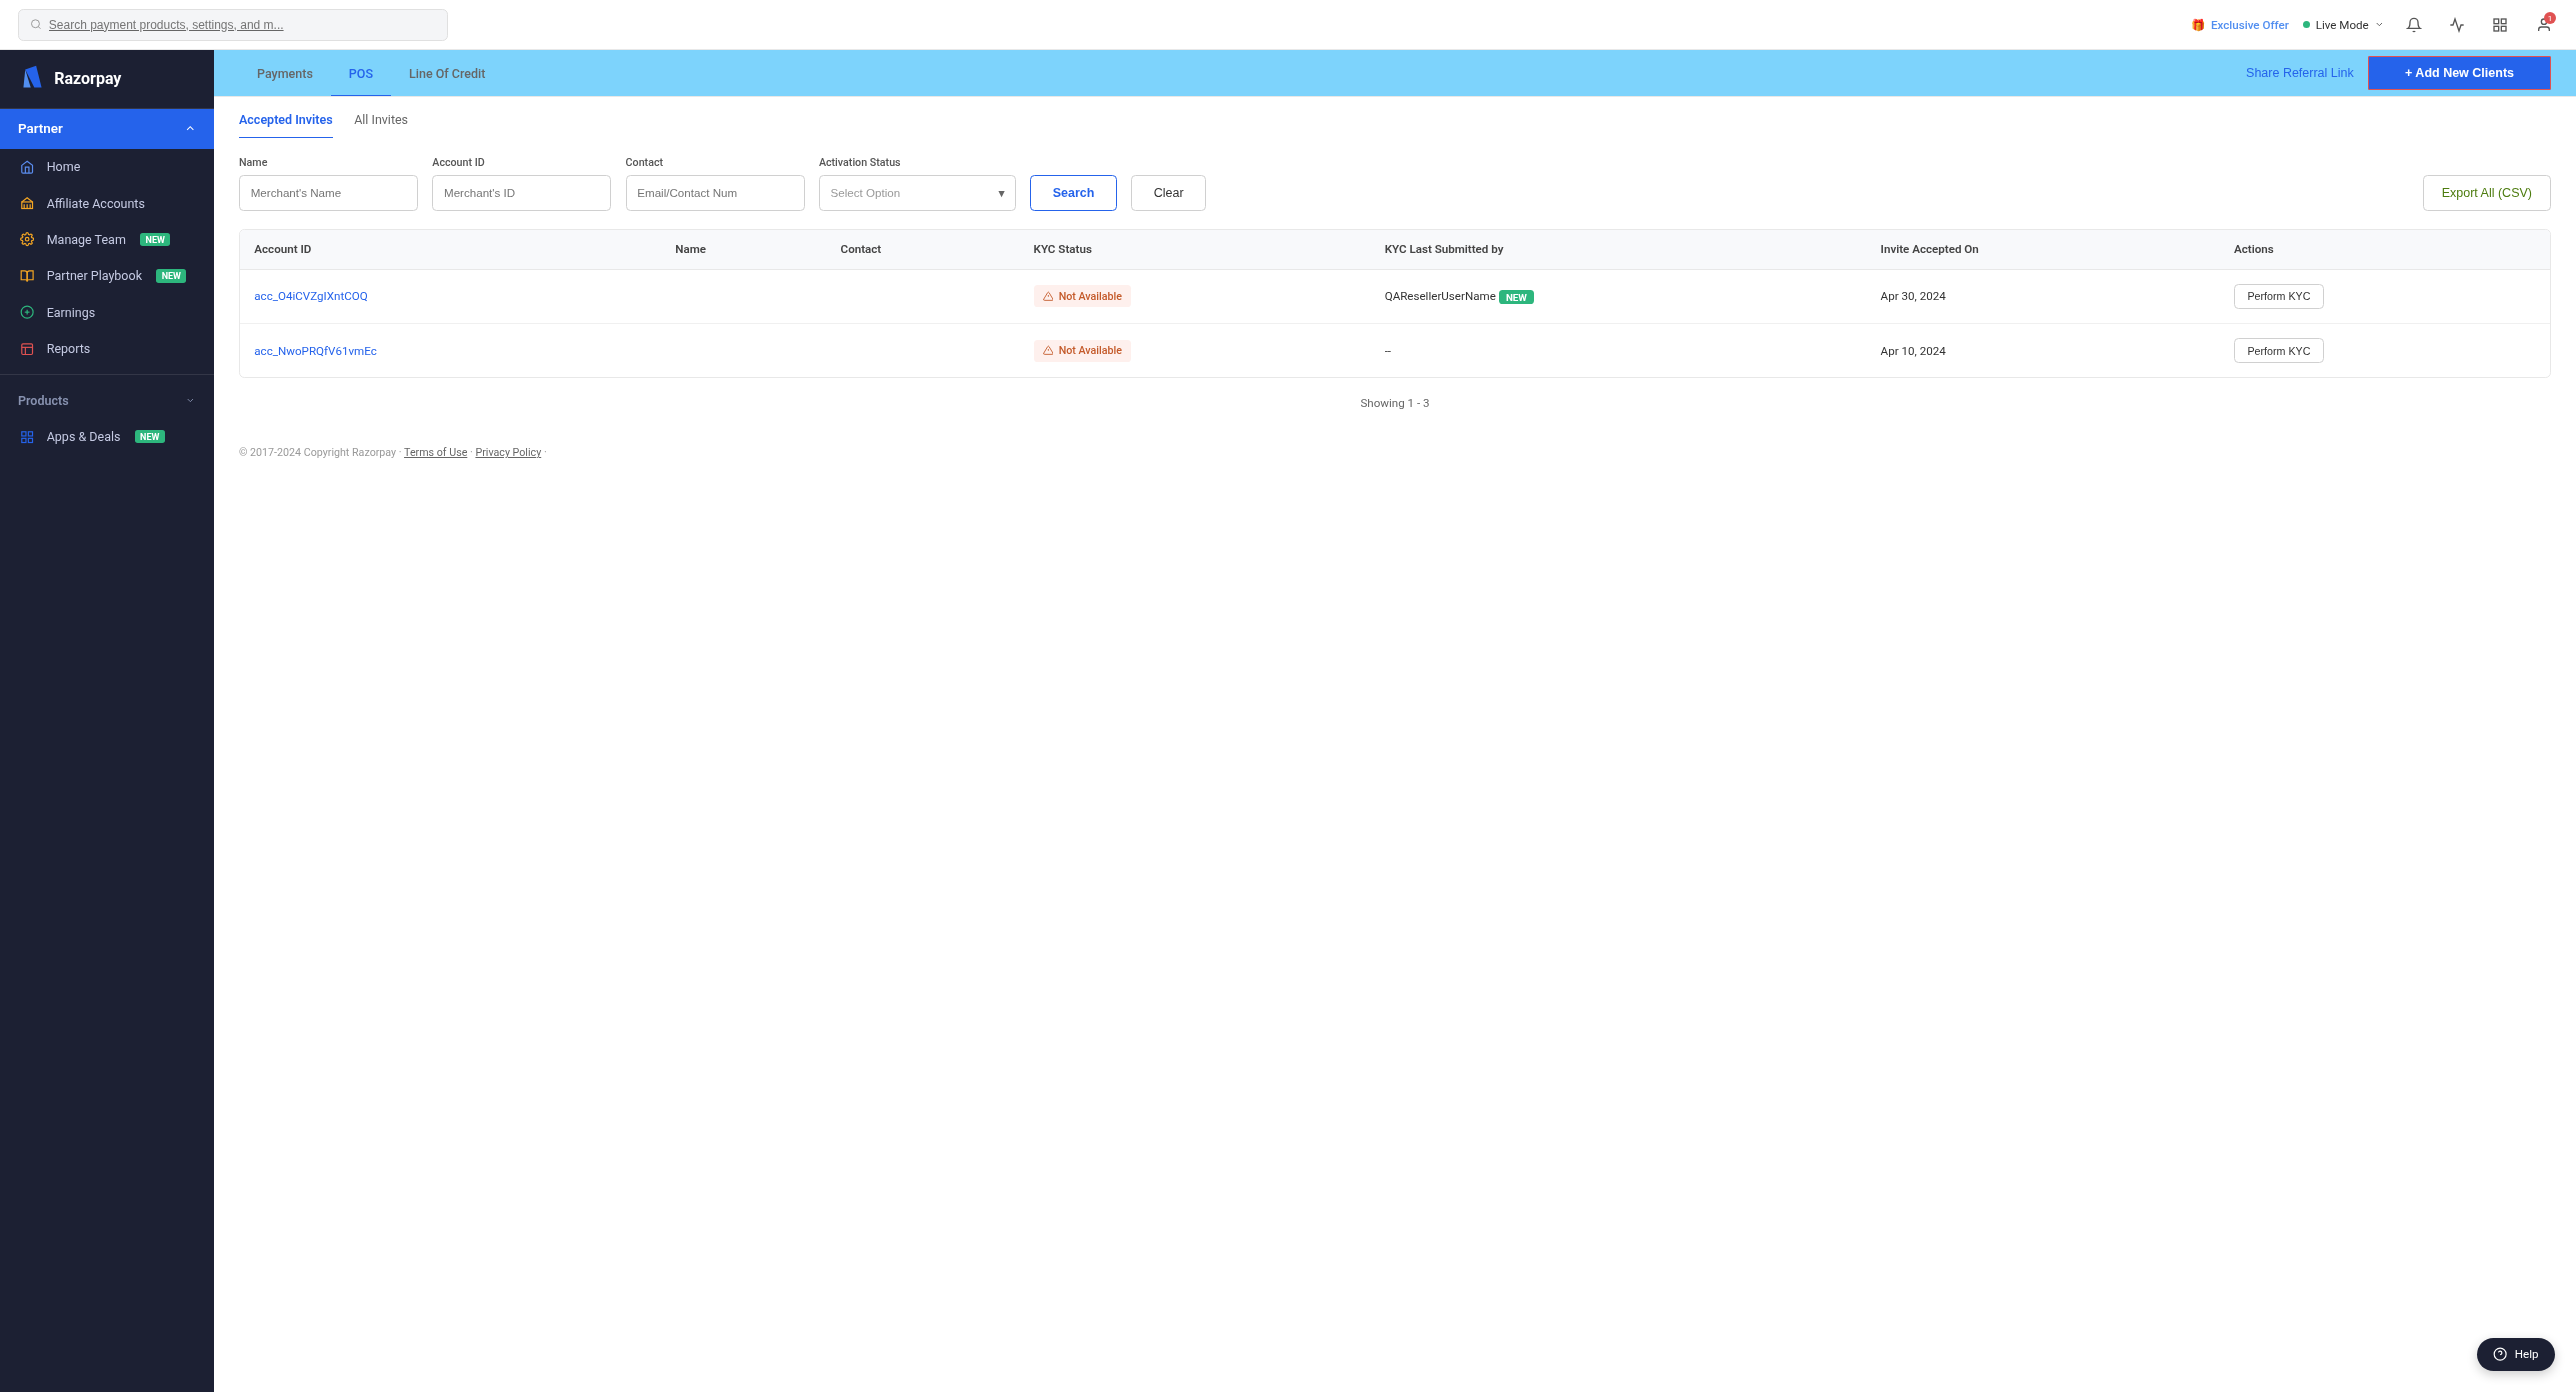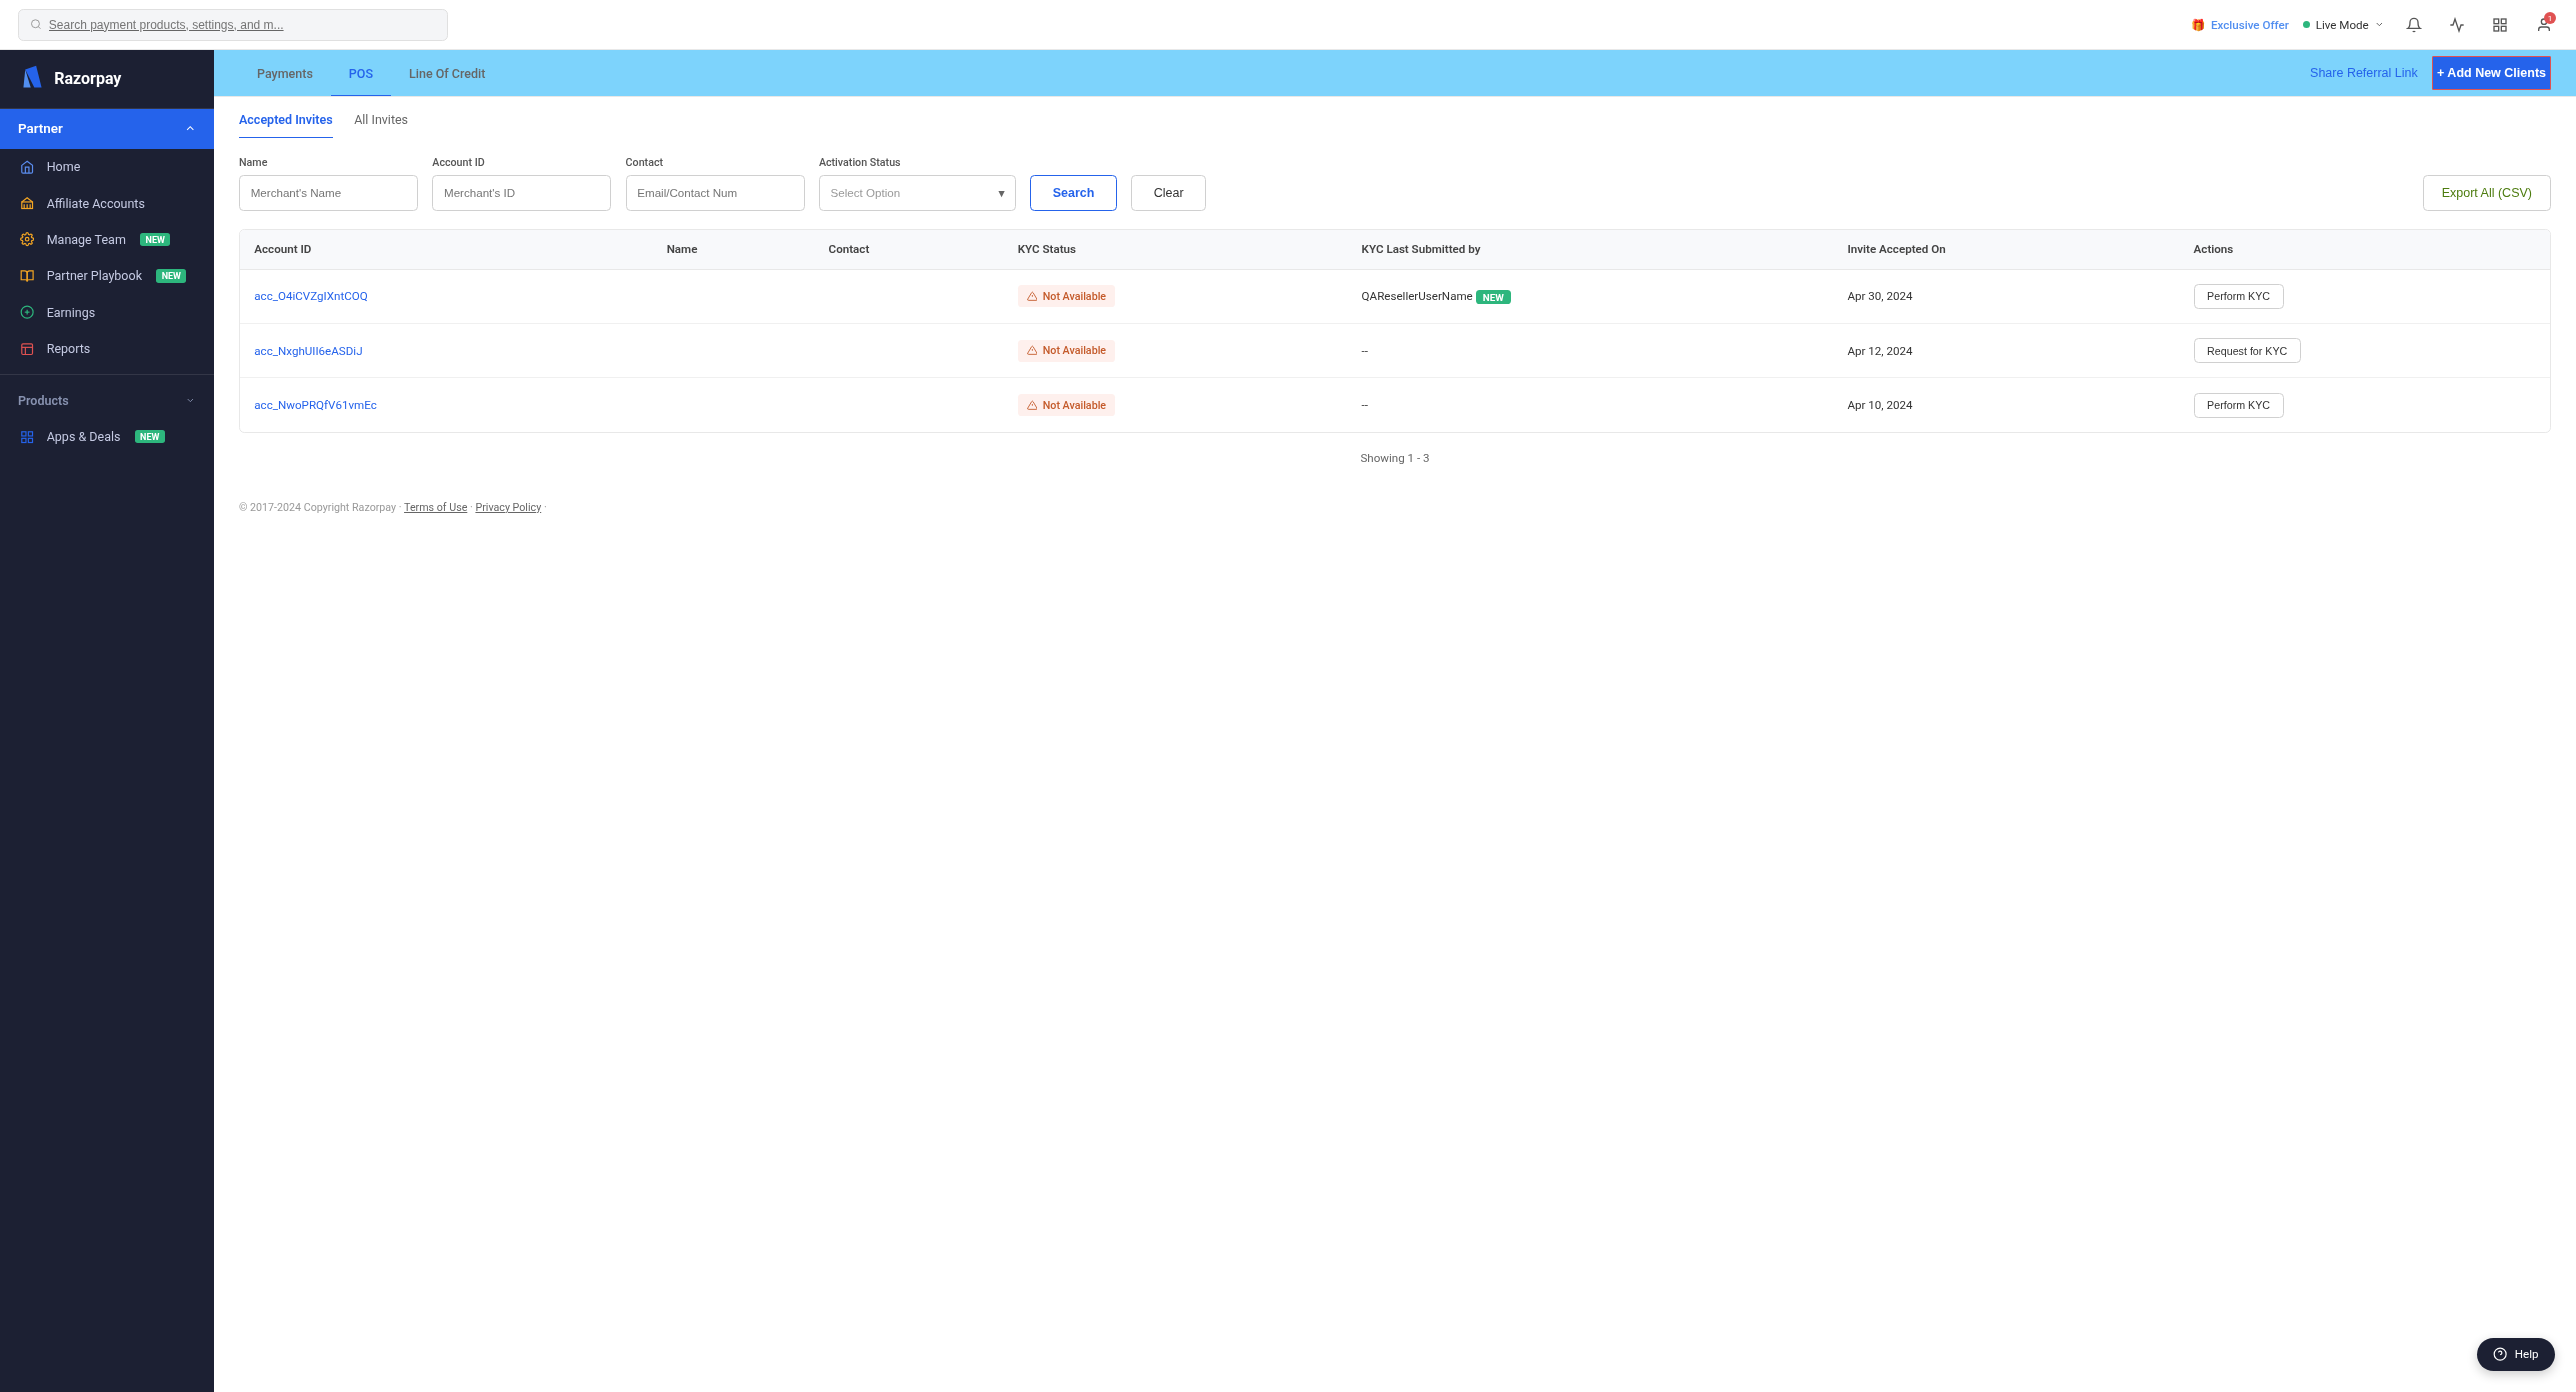--- a/index.html
+++ b/index.html
@@ -189,21 +189,21 @@
       font-weight: 500;
       cursor: pointer;
       background: none;
       border: none;
     }
     .add-clients-btn {
       background: #2563EB;
       color: #fff;
       border: 1.8px solid #E05252;
       border-radius: 1px;
-      padding: 9px 4px;
+      padding: 9px 36px;
       font-size: 12.5px;
       font-weight: 600;
       cursor: pointer;
       display: flex;
       align-items: center;
       gap: 5.4px;
     }
 
     
     .sub-tabs {
@@ -669,45 +669,20 @@
       QAResellerUserName
       <span class="new-tag">NEW</span>
     </td>
     <td>Apr 30, 2024</td>
     <td>
       <button class="action-btn">Perform KYC</button>
     </td>
   </tr>
               <tr>
     <td>
-      <span class="account-id-link">acc_NxghUII6eASDiJ</span>
-    </td>
-    <td></td>
-    <td></td>
-    <td>
-      <span class="kyc-badge">
-        <svg width="10.7" height="10.7" viewBox="0 0 24 24" fill="none" stroke="#C45A2A" stroke-width="2">
-                      <path d="M10.29 3.86L1.82 18a2 2 0 0 0 1.71 3h16.94a2 2 0 0 0 1.71-3L13.71 3.86a2 2 0 0 0-3.42 0z"></path>
-                      <line x1="12" y1="9" x2="12" y2="13"></line>
-                      <line x1="12" y1="17" x2="12.01" y2="17"></line>
-                    </svg>
-        Not Available
-      </span>
-    </td>
-    <td>
-      --
-      
-    </td>
-    <td>Apr 12, 2024</td>
-    <td>
-      <button class="action-btn">Request for KYC</button>
-    </td>
-  </tr>
-              <tr>
-    <td>
       <span class="account-id-link">acc_NwoPRQfV61vmEc</span>
     </td>
     <td></td>
     <td></td>
     <td>
       <span class="kyc-badge">
         <svg width="10.7" height="10.7" viewBox="0 0 24 24" fill="none" stroke="#C45A2A" stroke-width="2">
                       <path d="M10.29 3.86L1.82 18a2 2 0 0 0 1.71 3h16.94a2 2 0 0 0 1.71-3L13.71 3.86a2 2 0 0 0-3.42 0z"></path>
                       <line x1="12" y1="9" x2="12" y2="13"></line>
                       <line x1="12" y1="17" x2="12.01" y2="17"></line>

